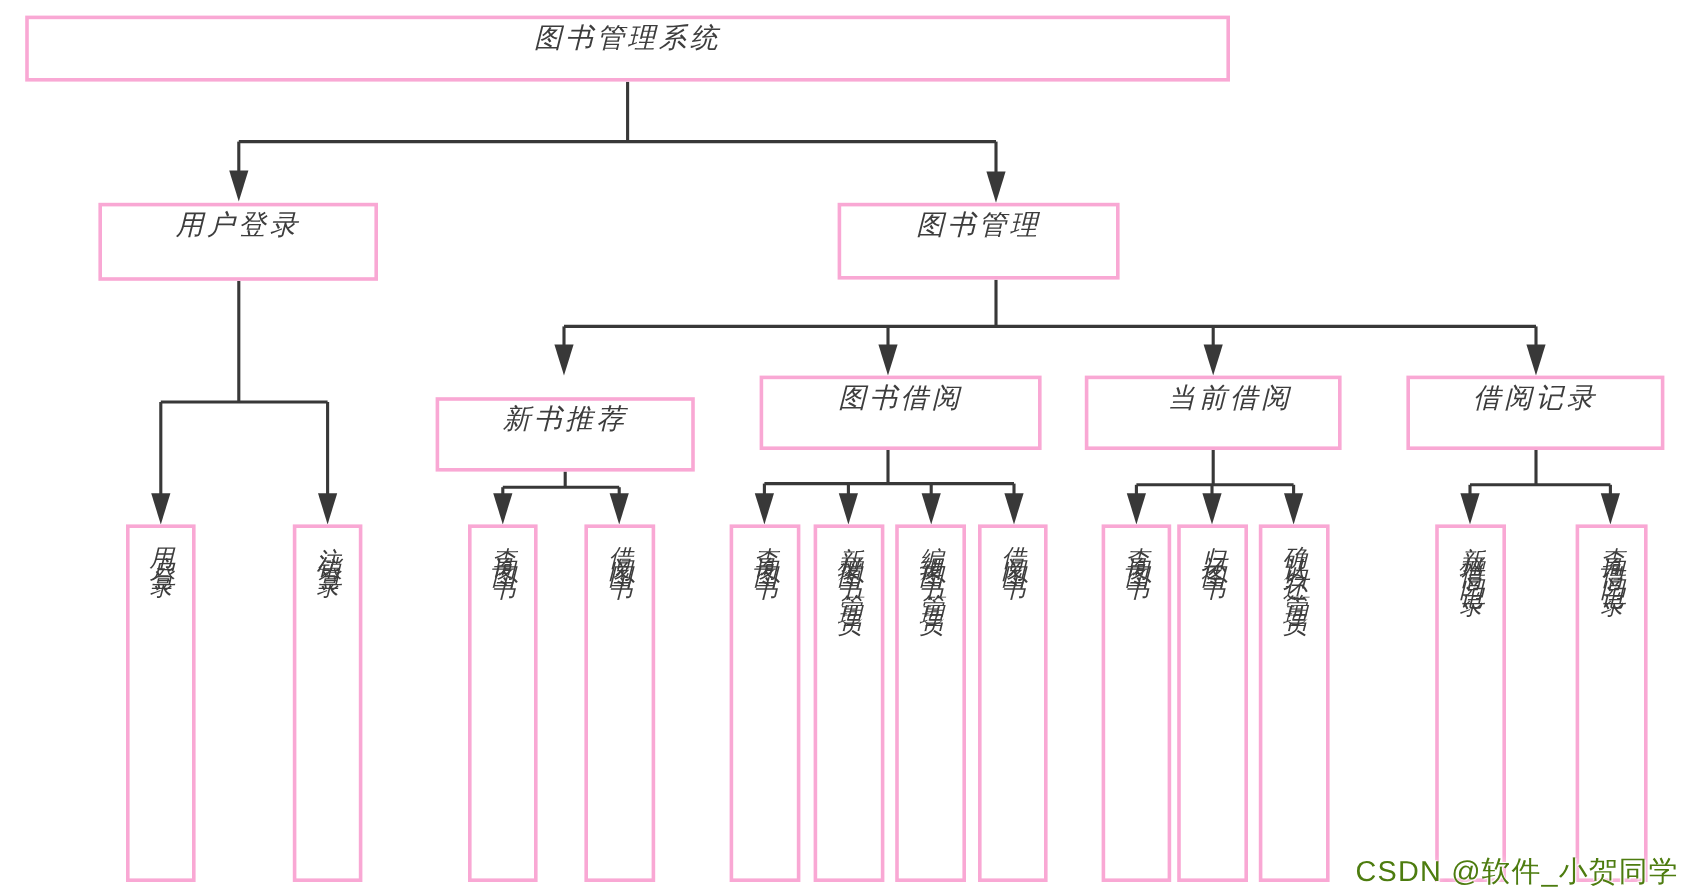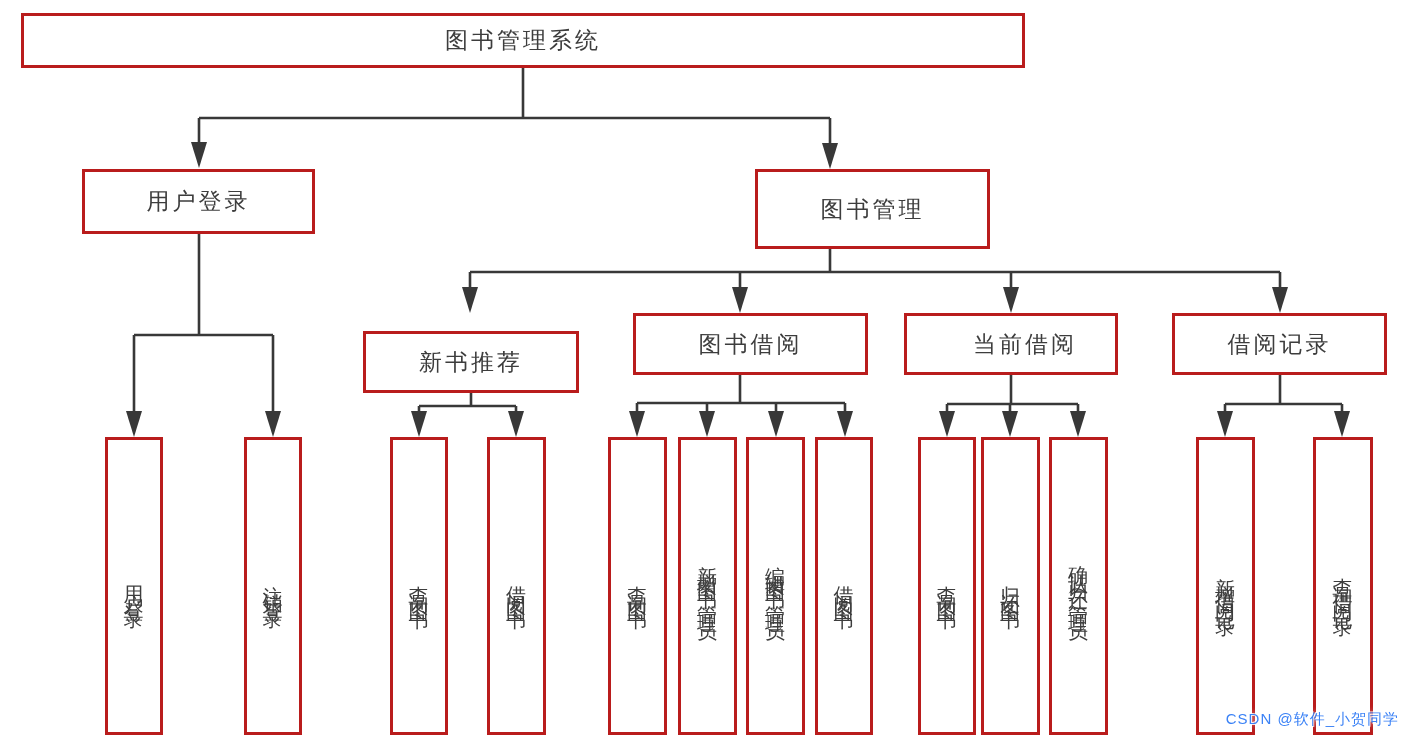--- a/index.html
+++ b/index.html
@@ -26,48 +26,49 @@
     stroke-width: 2.6;
     fill: none;
   }
   svg.connectors polygon {
     fill: #383838;
     stroke: none;
   }
   .nbox {
     position: absolute;
     box-sizing: border-box;
-    border: 3px solid #b91c1c;
+    border: 3px solid #f9a8d4;
     background: #ffffff;
     display: flex;
-    align-items: center;
+    align-items: flex-start;
     justify-content: center;
     z-index: 2;
+    font-style: italic;
   }
   .nbox .lbl {
     color: #3d3d3d;
     font-size: 23px;
     letter-spacing: 3px;
     white-space: nowrap;
   }
   .leaf .lbl {
     writing-mode: vertical-rl;
     text-orientation: mixed;
     font-size: 20px;
     letter-spacing: 8px;
     line-height: 1;
     white-space: nowrap;
   }
   .watermark {
     position: absolute;
     right: 6px;
-    bottom: 18px;
+    bottom: 5px;
     z-index: 5;
-    font-size: 15px;
-    color: #3b82f6;
+    font-size: 24px;
+    color: #4d7c0f;
     letter-spacing: 1px;
     text-shadow: -1px -1px 0 rgba(255,255,255,0.85), 1px 1px 0 rgba(255,255,255,0.85), 0 0 6px #ffffff;
     white-space: nowrap;
   }
 </style>
 </head>
 <body>
 
 <div class="canvas">
 
@@ -134,21 +135,21 @@
     <polygon points="1342,437 1334,411 1350,411"></polygon>
   </svg>
 
   <div class="nbox" style="left:21px; top:13px; width:1004px; height:55px;">
     <span class="lbl">图书管理系统</span>
   </div>
 
   <div class="nbox" style="left:82px; top:169px; width:233px; height:65px;">
     <span class="lbl">用户登录</span>
   </div>
-  <div class="nbox" style="left:755px; top:169px; width:235px; height:80px;">
+  <div class="nbox" style="left:698px; top:169px; width:235px; height:64px;">
     <span class="lbl">图书管理</span>
   </div>
 
   <div class="nbox" style="left:363px; top:331px; width:216px; height:62px;">
     <span class="lbl">新书推荐</span>
   </div>
   <div class="nbox" style="left:633px; top:313px; width:235px; height:62px;">
     <span class="lbl">图书借阅</span>
   </div>
   <div class="nbox" style="left:904px; top:313px; width:214px; height:62px;padding-left:28px;">

